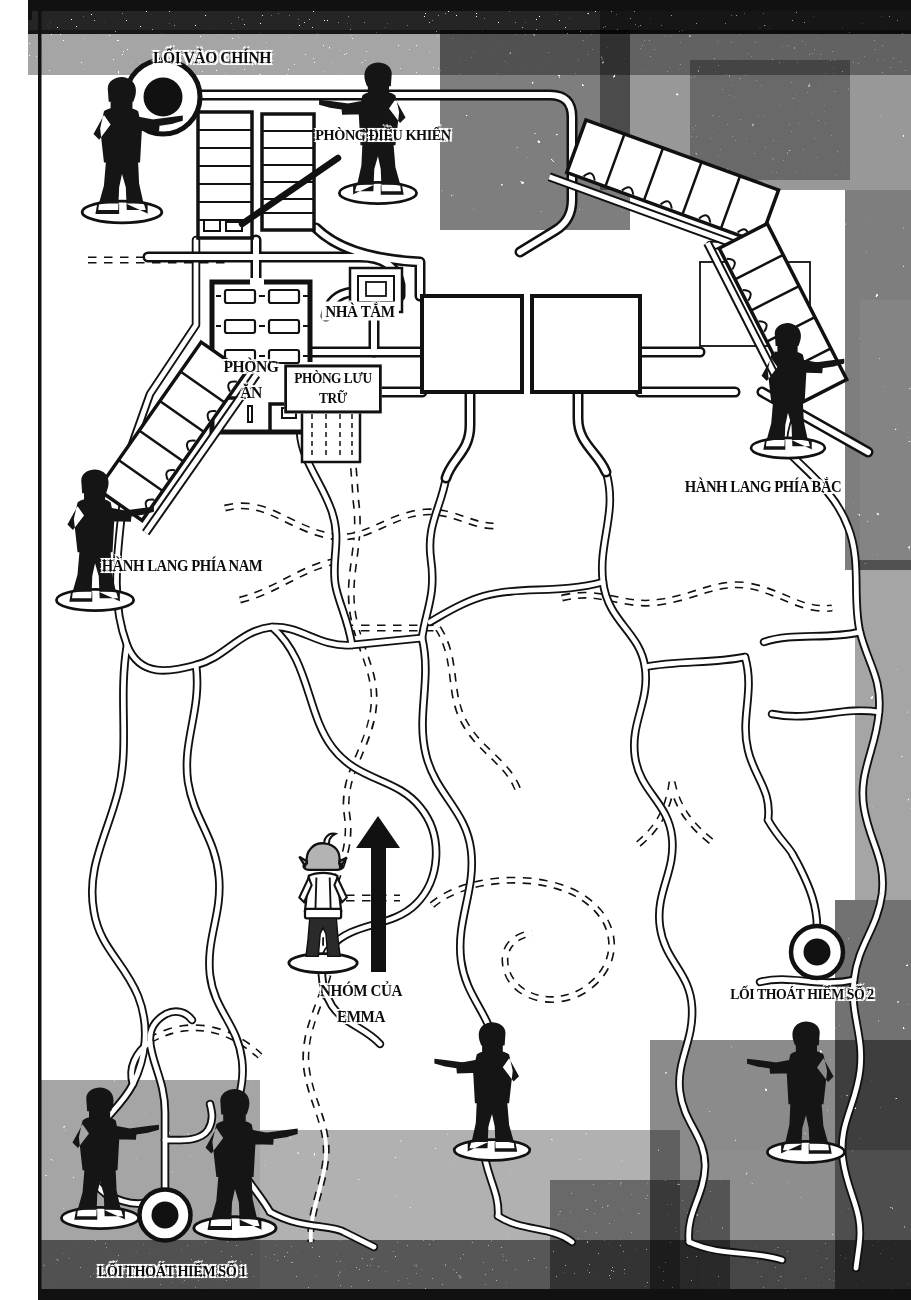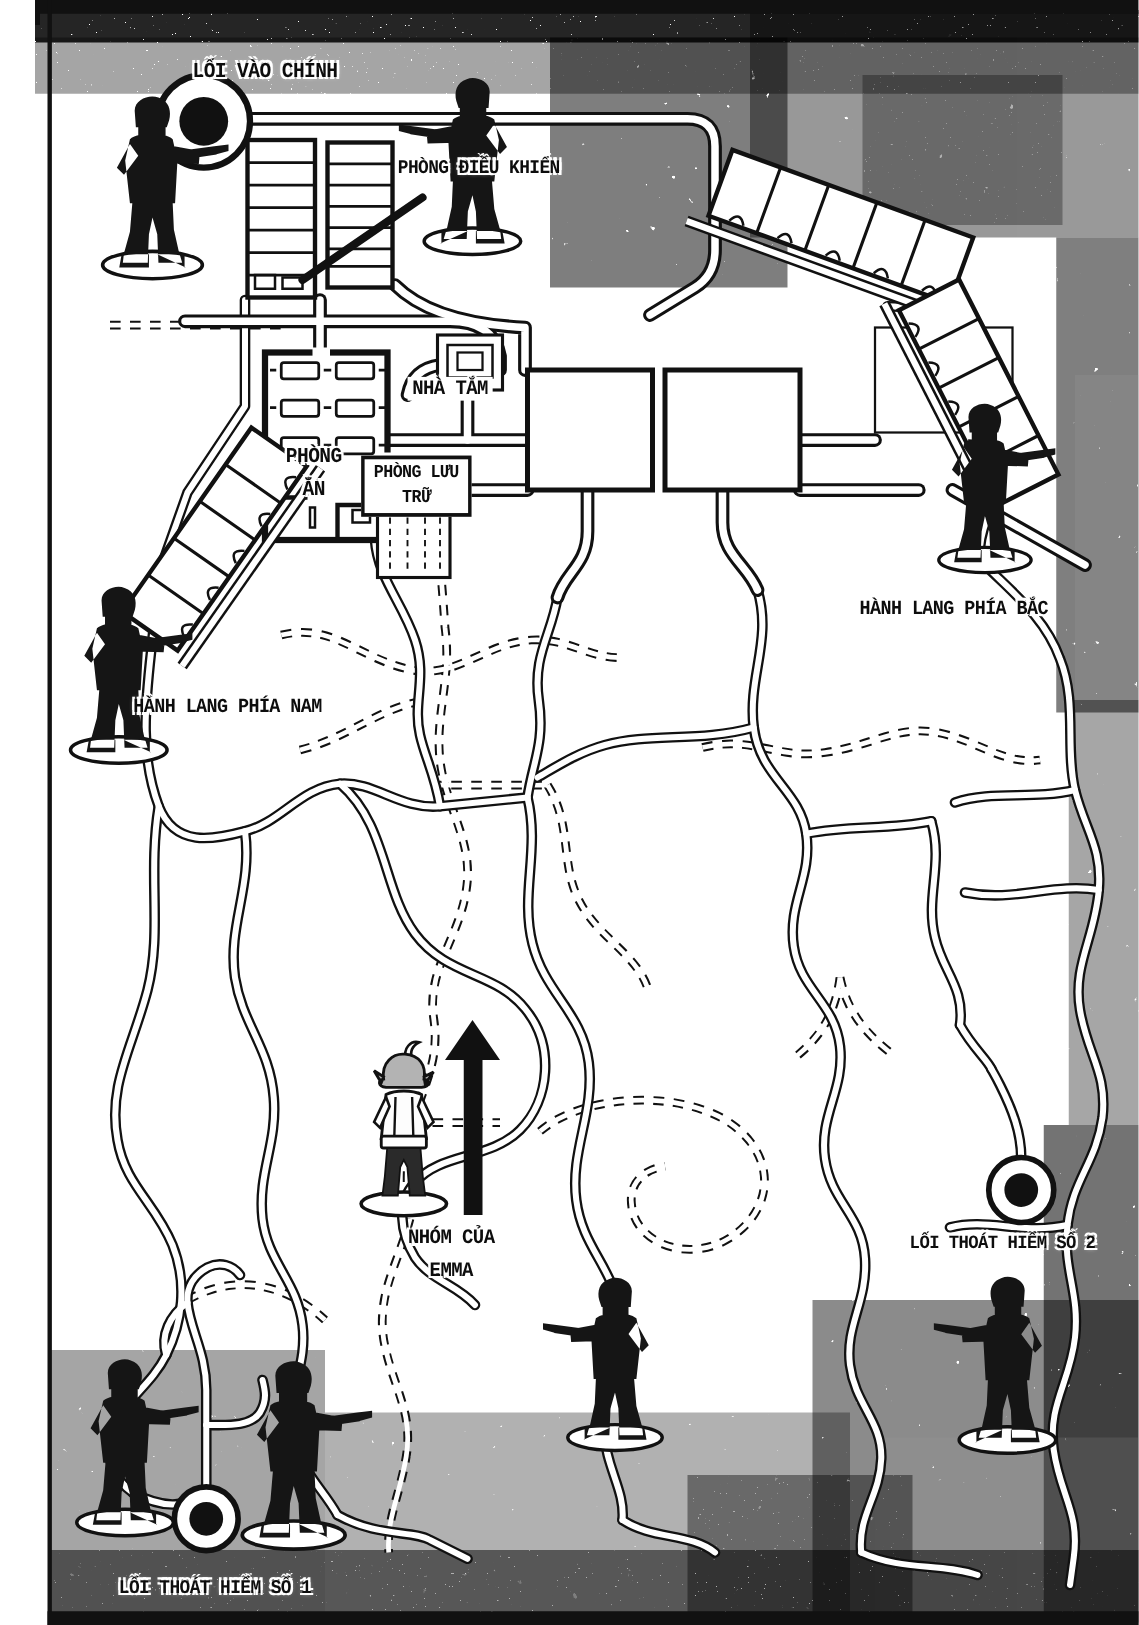--- a/index.html
+++ b/index.html
@@ -1,18 +1,18 @@
 <!DOCTYPE html>
 <html><head>
 <meta charset="utf-8">
 <style>
   html,body{margin:0;padding:0;background:#e8e8e8;}
   #page{
     position:relative;width:911px;height:1300px;background:#ffffff;
-    overflow:hidden;font-family:Liberation Mono, monospace;
+    overflow:hidden;font-family:Liberation Serif, serif;
   }
   #mapsvg{position:absolute;left:0;top:0;}
   
   .tun-b{stroke:#111;stroke-width:8.5;fill:none;stroke-linecap:round;stroke-linejoin:round;}
   .tun-w{stroke:#fff;stroke-width:4.8;fill:none;stroke-linecap:round;stroke-linejoin:round;}
   .cor-b{stroke:#111;stroke-width:11;fill:none;stroke-linecap:round;stroke-linejoin:round;}
   .cor-w{stroke:#fff;stroke-width:6;fill:none;stroke-linecap:round;stroke-linejoin:round;}
   .dash-b{stroke:#111;stroke-width:7;stroke-dasharray:8.5 7.5;fill:none;stroke-linecap:butt;}
   .dash-w{stroke:#fff;stroke-width:3.8;fill:none;stroke-linecap:butt;}
   .thin{stroke:#111;fill:#fff;}

